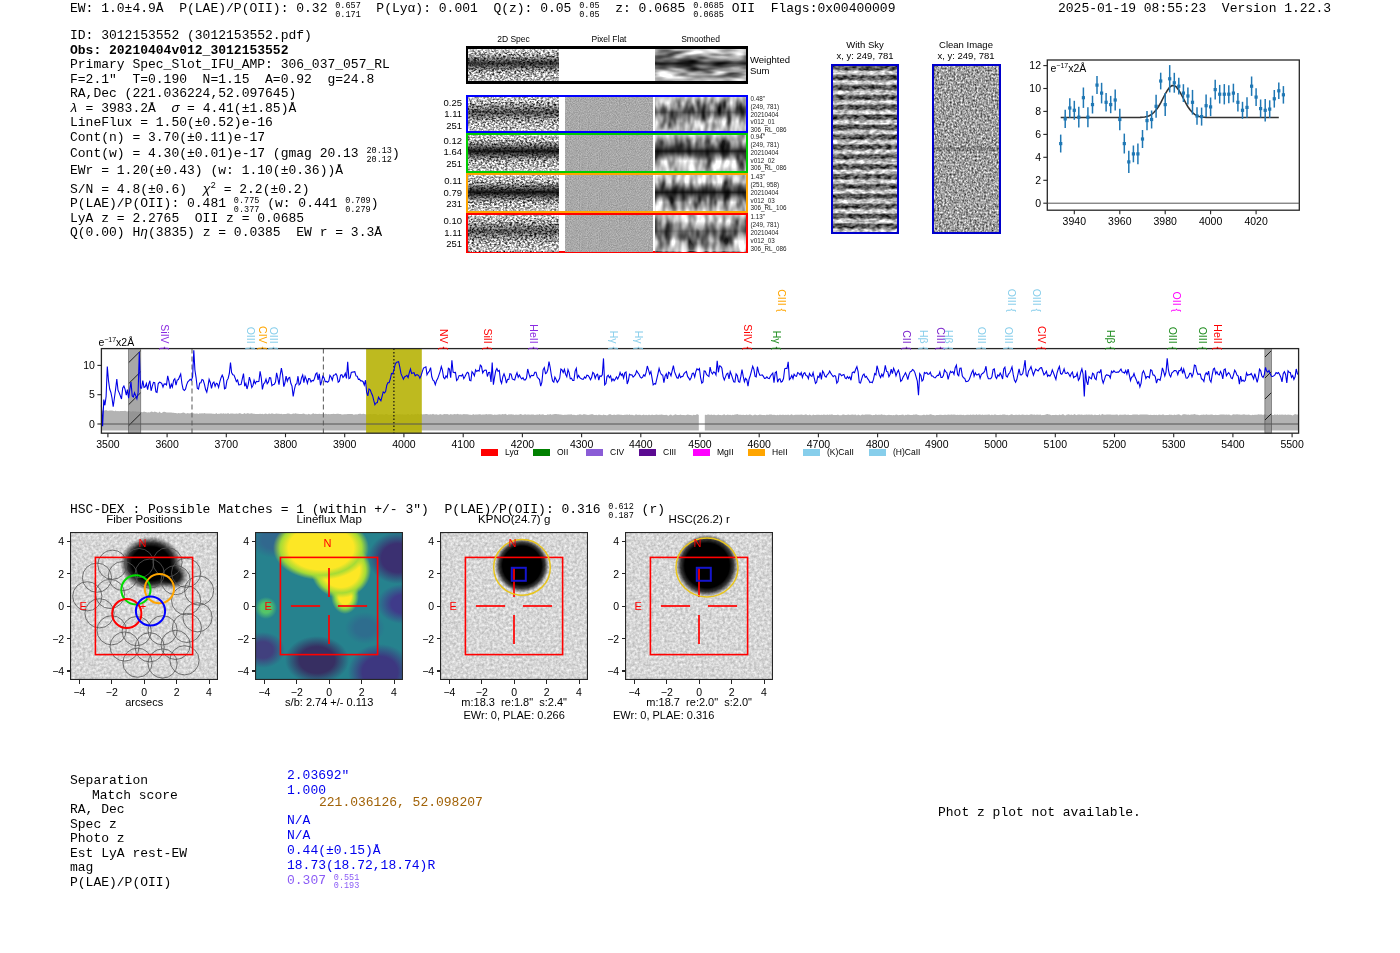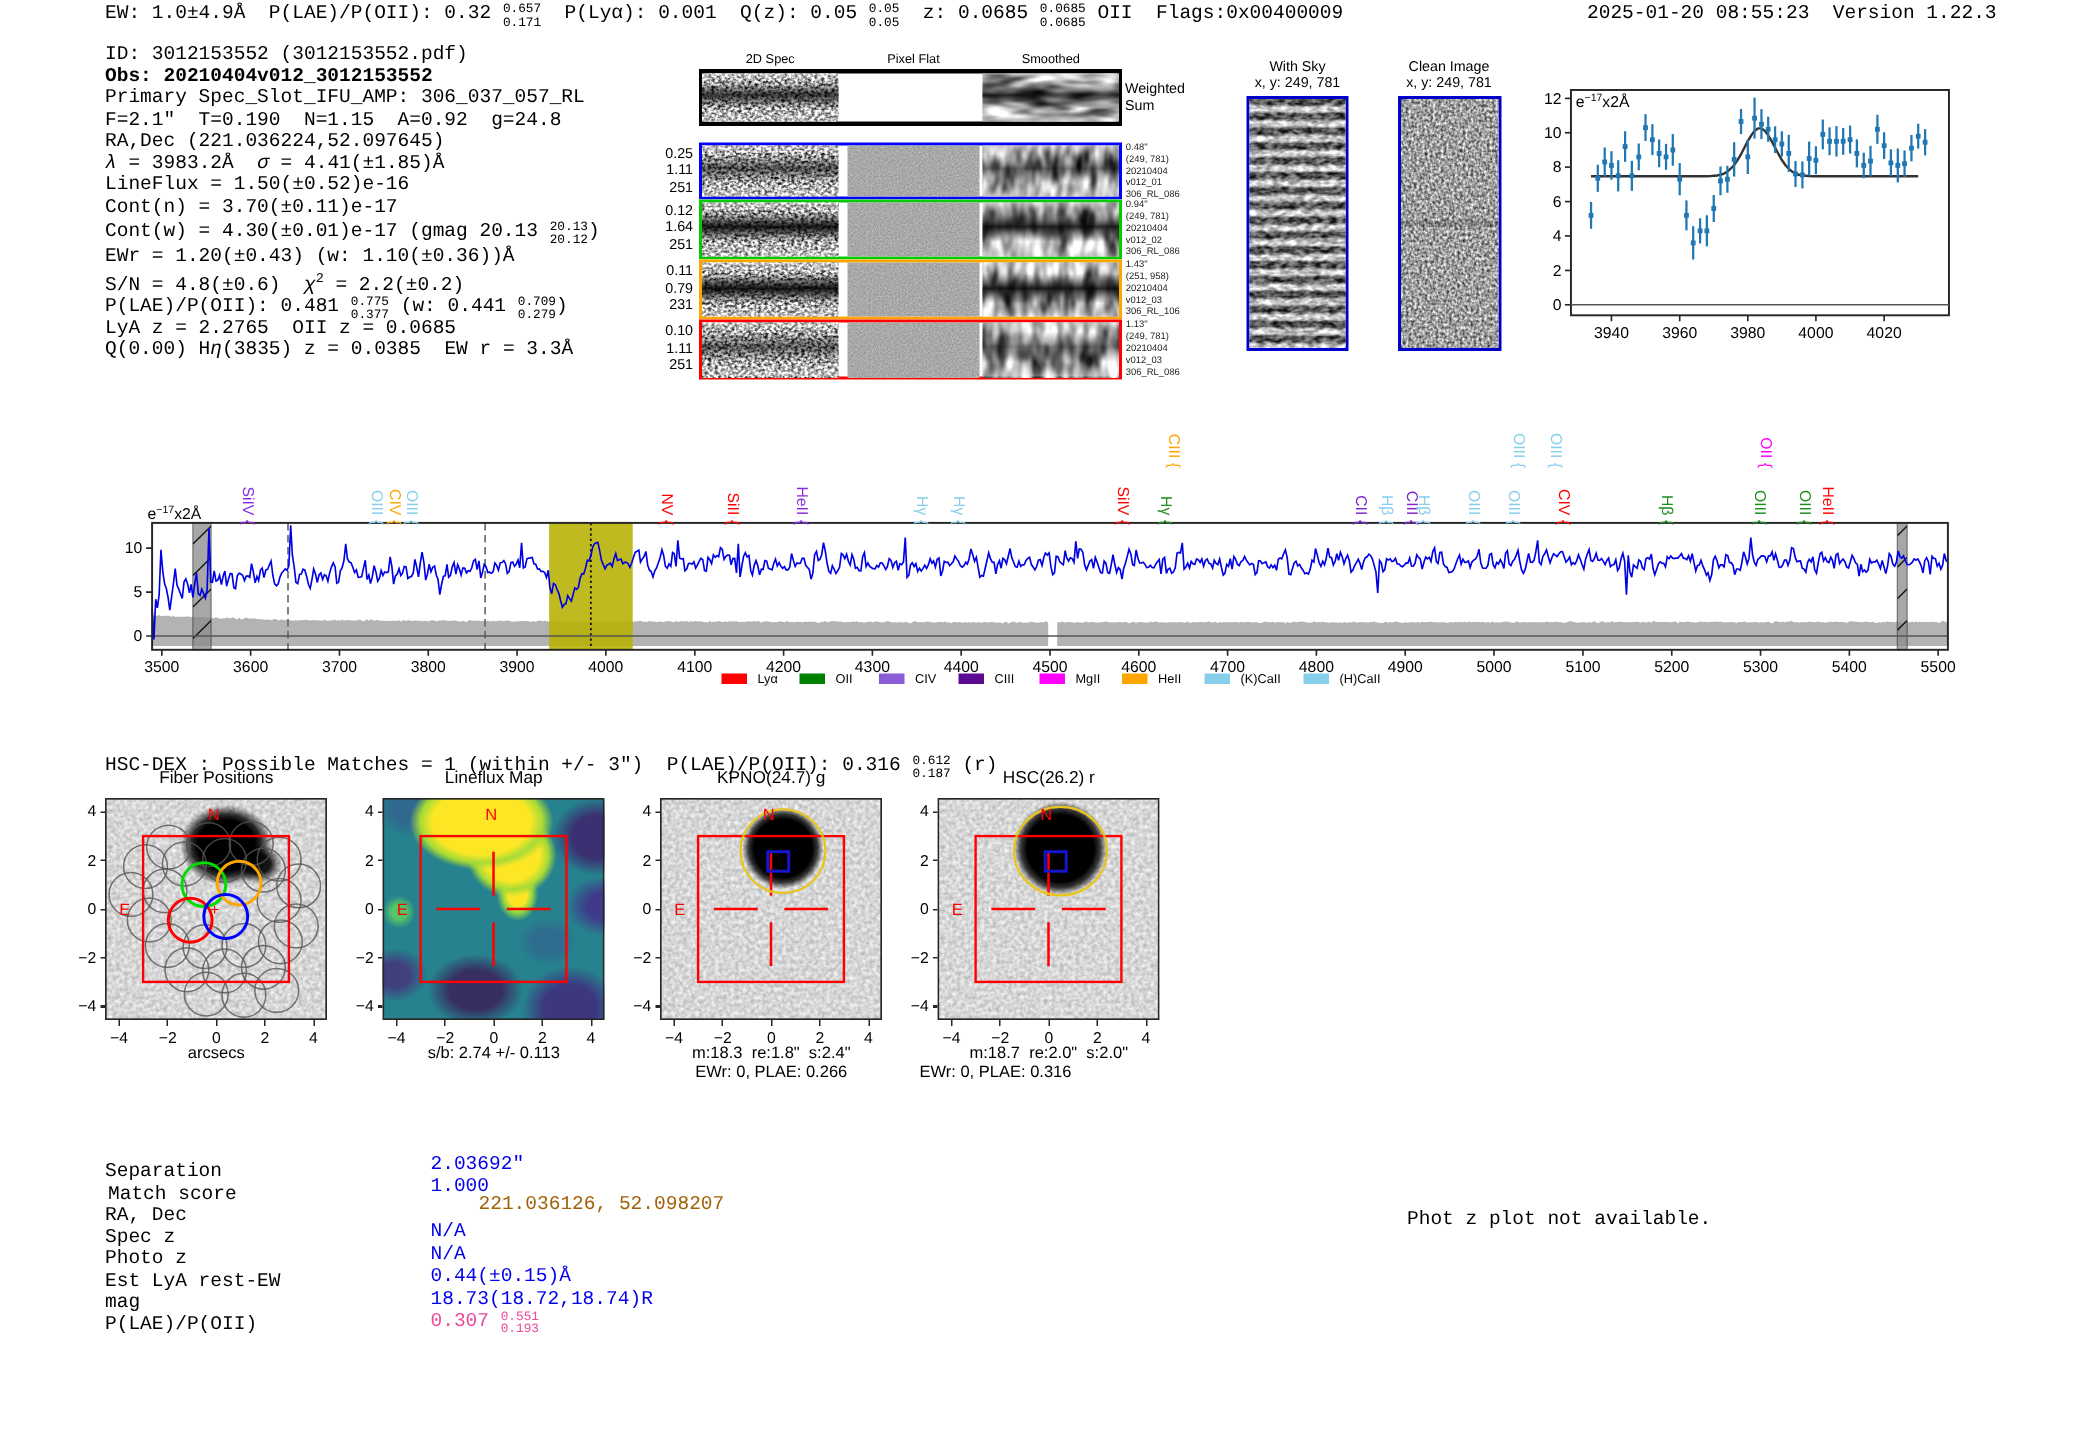--- a/index.html
+++ b/index.html
@@ -73,21 +73,21 @@
         <feTurbulence type="fractalNoise" baseFrequency="0.38 0.38" numOctaves="2" seed="10" stitchTiles="stitch"></feTurbulence>
         <feColorMatrix type="matrix" values="0 0 0 0.4 0.64  0 0 0 0.4 0.64  0 0 0 0.4 0.64  0 0 0 0 1"></feColorMatrix>
       </filter>
       <filter id="cu2" x="0%" y="0%" width="100%" height="100%" color-interpolation-filters="sRGB">
         <feTurbulence type="fractalNoise" baseFrequency="0.38 0.38" numOctaves="2" seed="14" stitchTiles="stitch"></feTurbulence>
         <feColorMatrix type="matrix" values="0 0 0 0.4 0.64  0 0 0 0.4 0.64  0 0 0 0.4 0.64  0 0 0 0 1"></feColorMatrix>
       </filter>
     </defs>
   </svg>
 <div class="m" style="left:70px;top:2px;">EW: 1.0±4.9Å  P(LAE)/P(OII): 0.32 <span class="fr"><span>0.657</span><span>0.171</span></span>  P(Lyα): 0.001  Q(z): 0.05 <span class="fr"><span>0.05</span><span>0.05</span></span>  z: 0.0685 <span class="fr"><span>0.0685</span><span>0.0685</span></span> OII  Flags:0x00400009</div>
-<div class="m" style="left:1058px;top:2px;">2025-01-20 08:55:23  Version 1.22.3</div>
+<div class="m" style="left:1058px;top:2px;">2025-01-19 08:55:23  Version 1.22.3</div>
 <div class="m" style="left:70px;top:29.0px;">ID: 3012153552 (3012153552.pdf)</div>
 <div class="m" style="left:70px;top:43.5px;font-weight:bold;">Obs: 20210404v012_3012153552</div>
 <div class="m" style="left:70px;top:58.0px;">Primary Spec_Slot_IFU_AMP: 306_037_057_RL</div>
 <div class="m" style="left:70px;top:72.5px;">F=2.1"  T=0.190  N=1.15  A=0.92  g=24.8</div>
 <div class="m" style="left:70px;top:87.0px;">RA,Dec (221.036224,52.097645)</div>
 <div class="m" style="left:70px;top:101.5px;"><i>λ</i> = 3983.2Å  <i>σ</i> = 4.41(±1.85)Å</div>
 <div class="m" style="left:70px;top:116.0px;">LineFlux = 1.50(±0.52)e-16</div>
 <div class="m" style="left:70px;top:130.5px;">Cont(n) = 3.70(±0.11)e-17</div>
 <div class="m" style="left:70px;top:147.0px;">Cont(w) = 4.30(±0.01)e-17 (gmag 20.13 <span class="fr"><span>20.13</span><span>20.12</span></span>)</div>
 <div class="m" style="left:70px;top:163.5px;">EWr = 1.20(±0.43) (w: 1.10(±0.36))Å</div>
@@ -653,27 +653,27 @@
 <div class="s" style="left:716.6px;top:685.7px;width:30px;text-align:center;font-size:10.5px;">2</div>
 <div style="position:absolute;left:621.7px;top:573.2px;width:3.5px;height:1.2px;background:#262626;"></div>
 <div class="s" style="left:593.2px;top:567.8px;width:26px;text-align:right;font-size:10.5px;">2</div>
 <div style="position:absolute;left:763.5px;top:680.2px;width:1.2px;height:3.5px;background:#262626;"></div>
 <div class="s" style="left:749.0px;top:685.7px;width:30px;text-align:center;font-size:10.5px;">4</div>
 <div style="position:absolute;left:621.7px;top:540.8px;width:3.5px;height:1.2px;background:#262626;"></div>
 <div class="s" style="left:593.2px;top:535.4px;width:26px;text-align:right;font-size:10.5px;">4</div>
 <div class="s" style="left:600.2px;top:695.5px;width:198px;text-align:center;font-size:11px;">m:18.7  re:2.0"  s:2.0"</div>
 <div class="s" style="left:613px;top:709px;width:198px;text-align:left;font-size:11px;">EWr: 0, PLAE: 0.316</div>
 <div class="m" style="left:70px;top:774.0px;">Separation</div>
-<div class="m" style="left:62px;top:788.5px;padding-left:10px;">Match score</div>
+<div class="m" style="left:82px;top:788.5px;padding-left:10px;">Match score</div>
 <div class="m" style="left:70px;top:803.0px;">RA, Dec</div>
 <div class="m" style="left:70px;top:817.5px;">Spec z</div>
 <div class="m" style="left:70px;top:832.0px;">Photo z</div>
 <div class="m" style="left:70px;top:846.5px;">Est LyA rest-EW</div>
 <div class="m" style="left:70px;top:861.0px;">mag</div>
 <div class="m" style="left:70px;top:875.5px;">P(LAE)/P(OII)</div>
 <div class="m" style="left:287px;top:768.5px;color:#0000ee;">2.03692"</div>
 <div class="m" style="left:287px;top:783.5px;color:#0000ee;">1.000</div>
 <div class="m" style="left:287px;top:796px;color:#a16207;margin-left:32px;">221.036126, 52.098207</div>
 <div class="m" style="left:287px;top:813.5px;color:#0000ee;">N/A</div>
 <div class="m" style="left:287px;top:828.5px;color:#0000ee;">N/A</div>
 <div class="m" style="left:287px;top:843.5px;color:#0000ee;">0.44(±0.15)Å</div>
 <div class="m" style="left:287px;top:858.5px;color:#0000ee;">18.73(18.72,18.74)R</div>
-<div class="m" style="left:287px;top:873.5px;color:#ec4899;">0.307 <span class="fr"><span>0.551</span><span>0.193</span></span></div>
+<div class="m" style="left:287px;top:873.5px;color:#8b5cf6;">0.307 <span class="fr"><span>0.551</span><span>0.193</span></span></div>
 <div class="m" style="left:938px;top:806px;">Phot z plot not available.</div>
 </body></html>

